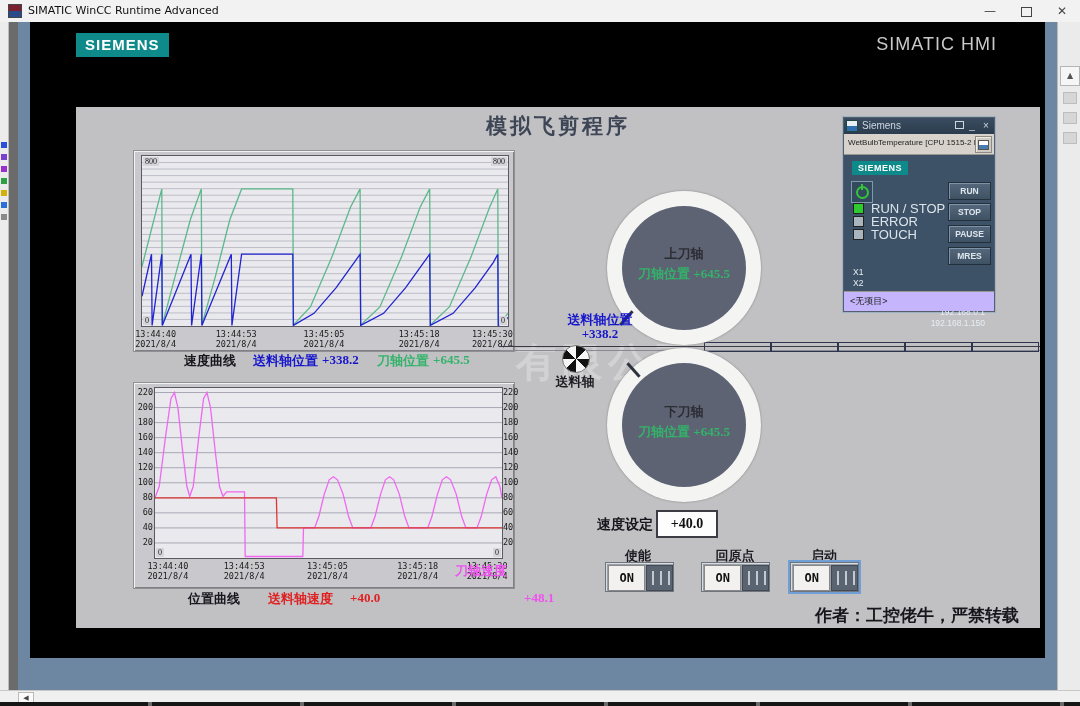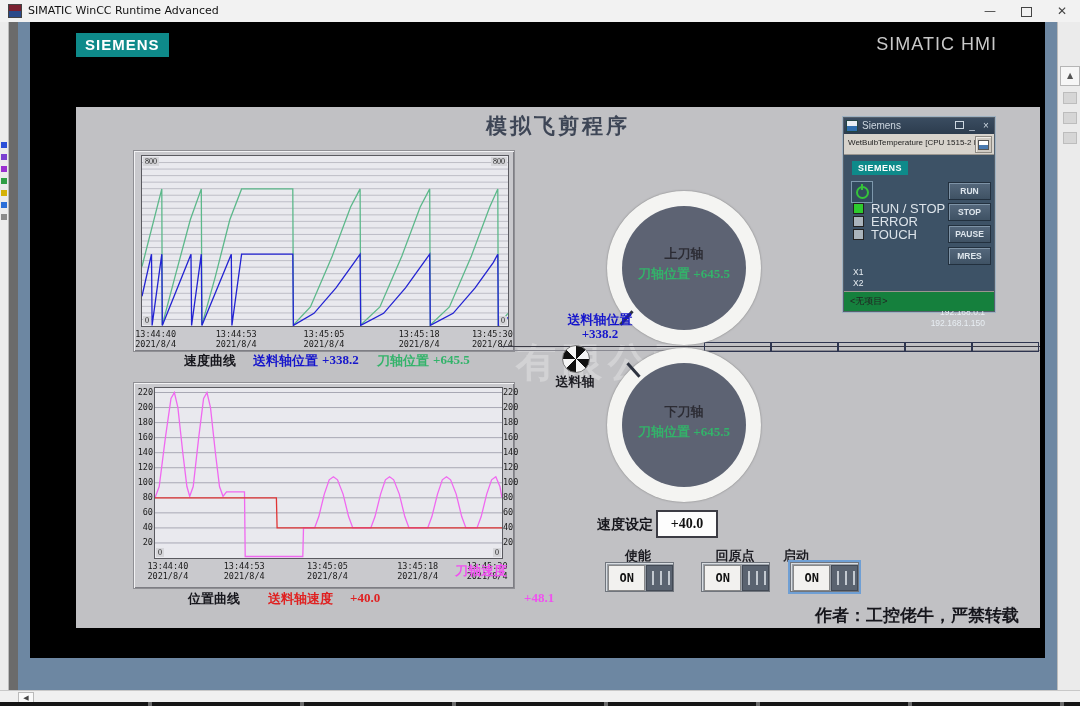--- a/index.html
+++ b/index.html
@@ -95,21 +95,21 @@
   #plc-body{position:relative;height:136px;background:#3d5266;}
   #plc-siemens{position:absolute;left:8px;top:6px;background:#0e8a8a;color:#fff;font-weight:bold;font-size:9px;padding:2px 6px;letter-spacing:0.5px;}
   #plc-power{position:absolute;left:7px;top:26px;width:20px;height:20px;background:#334a5e;border:1px solid #7e98ac;}
   #plc-power i{display:block;width:9px;height:9px;margin:4px auto;border:2px solid #35c43a;border-radius:50%;position:relative;}
   #plc-power i::after{content:"";position:absolute;left:3px;top:-4px;width:2px;height:6px;background:#35c43a;}
   .plc-btn{position:absolute;left:104px;width:41px;height:16px;background:linear-gradient(180deg,#55687c,#3f5264);border:1px solid #22303e;box-shadow:inset 1px 1px 0 #7e93a6;color:#dde5ec;font-size:8.5px;font-weight:bold;text-align:center;line-height:16px;}
   .plc-led-row{position:absolute;left:9px;font-size:13px;color:#dde4ea;line-height:10px;}
   .led{display:inline-block;width:9px;height:9px;margin-right:7px;vertical-align:-1px;border:1px solid #222;}
   .plc-ip{position:absolute;left:9px;width:132px;font-size:8.5px;color:#e8eef3;}
   .plc-ip b{font-weight:normal;float:right;margin-top:40px;}
-  #plc-footer{position:relative;height:19px;background:#15803d;border-top:1px solid #9a968f;font-size:9px;color:#222;line-height:19px;padding-left:6px;}
+  #plc-footer{position:relative;height:19px;background:#c4b5fd;border-top:1px solid #9a968f;font-size:9px;color:#222;line-height:19px;padding-left:6px;}
 </style>
 </head>
 <body>
 
 <div id="stage">
 
   <div id="titlebar">
     <div id="wincc-icon"></div>
     <div id="win-title">SIMATIC WinCC Runtime Advanced</div>
     <div class="win-btn" id="btn-min">—</div>
@@ -286,21 +286,21 @@
 
       <div id="feed-pos"><span>送料轴位置</span><br><span>+338.2</span></div>
       <div id="feed-roller"></div>
       <div id="feed-label">送料轴</div>
 
       <div id="speed-label">速度设定</div>
       <input id="speed-input" class="cjk" readonly="" value="+40.0" style="">
 
       <div class="toggle-label" style="left:522px">使能</div>
       <div class="toggle-label" style="left:619px">回原点</div>
-      <div class="toggle-label" style="left:680px">启动</div>
+      <div class="toggle-label" style="left:708px">启动</div>
       <div class="toggle" style="left:529px">
         <div class="tg-on">ON</div>
         <div class="tg-grip"></div>
       </div>
       <div class="toggle" style="left:625px">
         <div class="tg-on">ON</div>
         <div class="tg-grip"></div>
       </div>
       <div class="toggle focus" style="left:714px">
         <div class="tg-on">ON</div>

